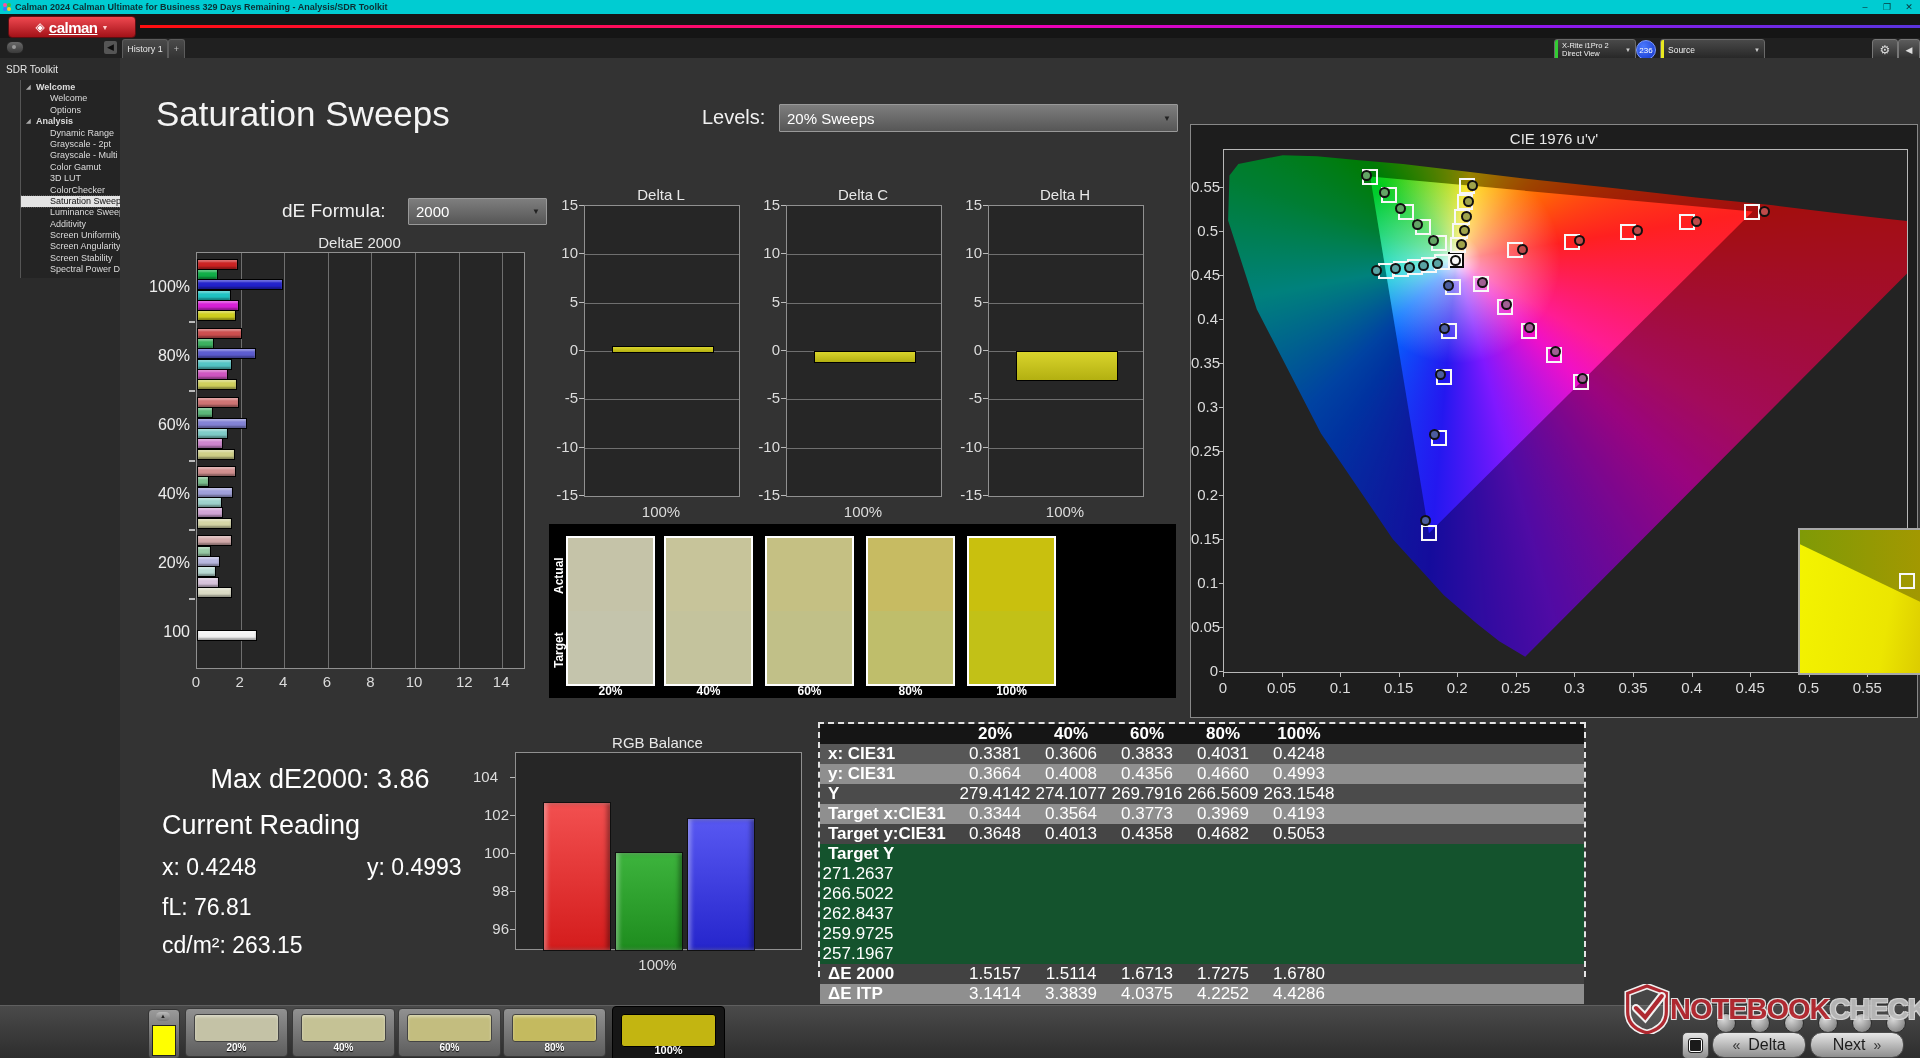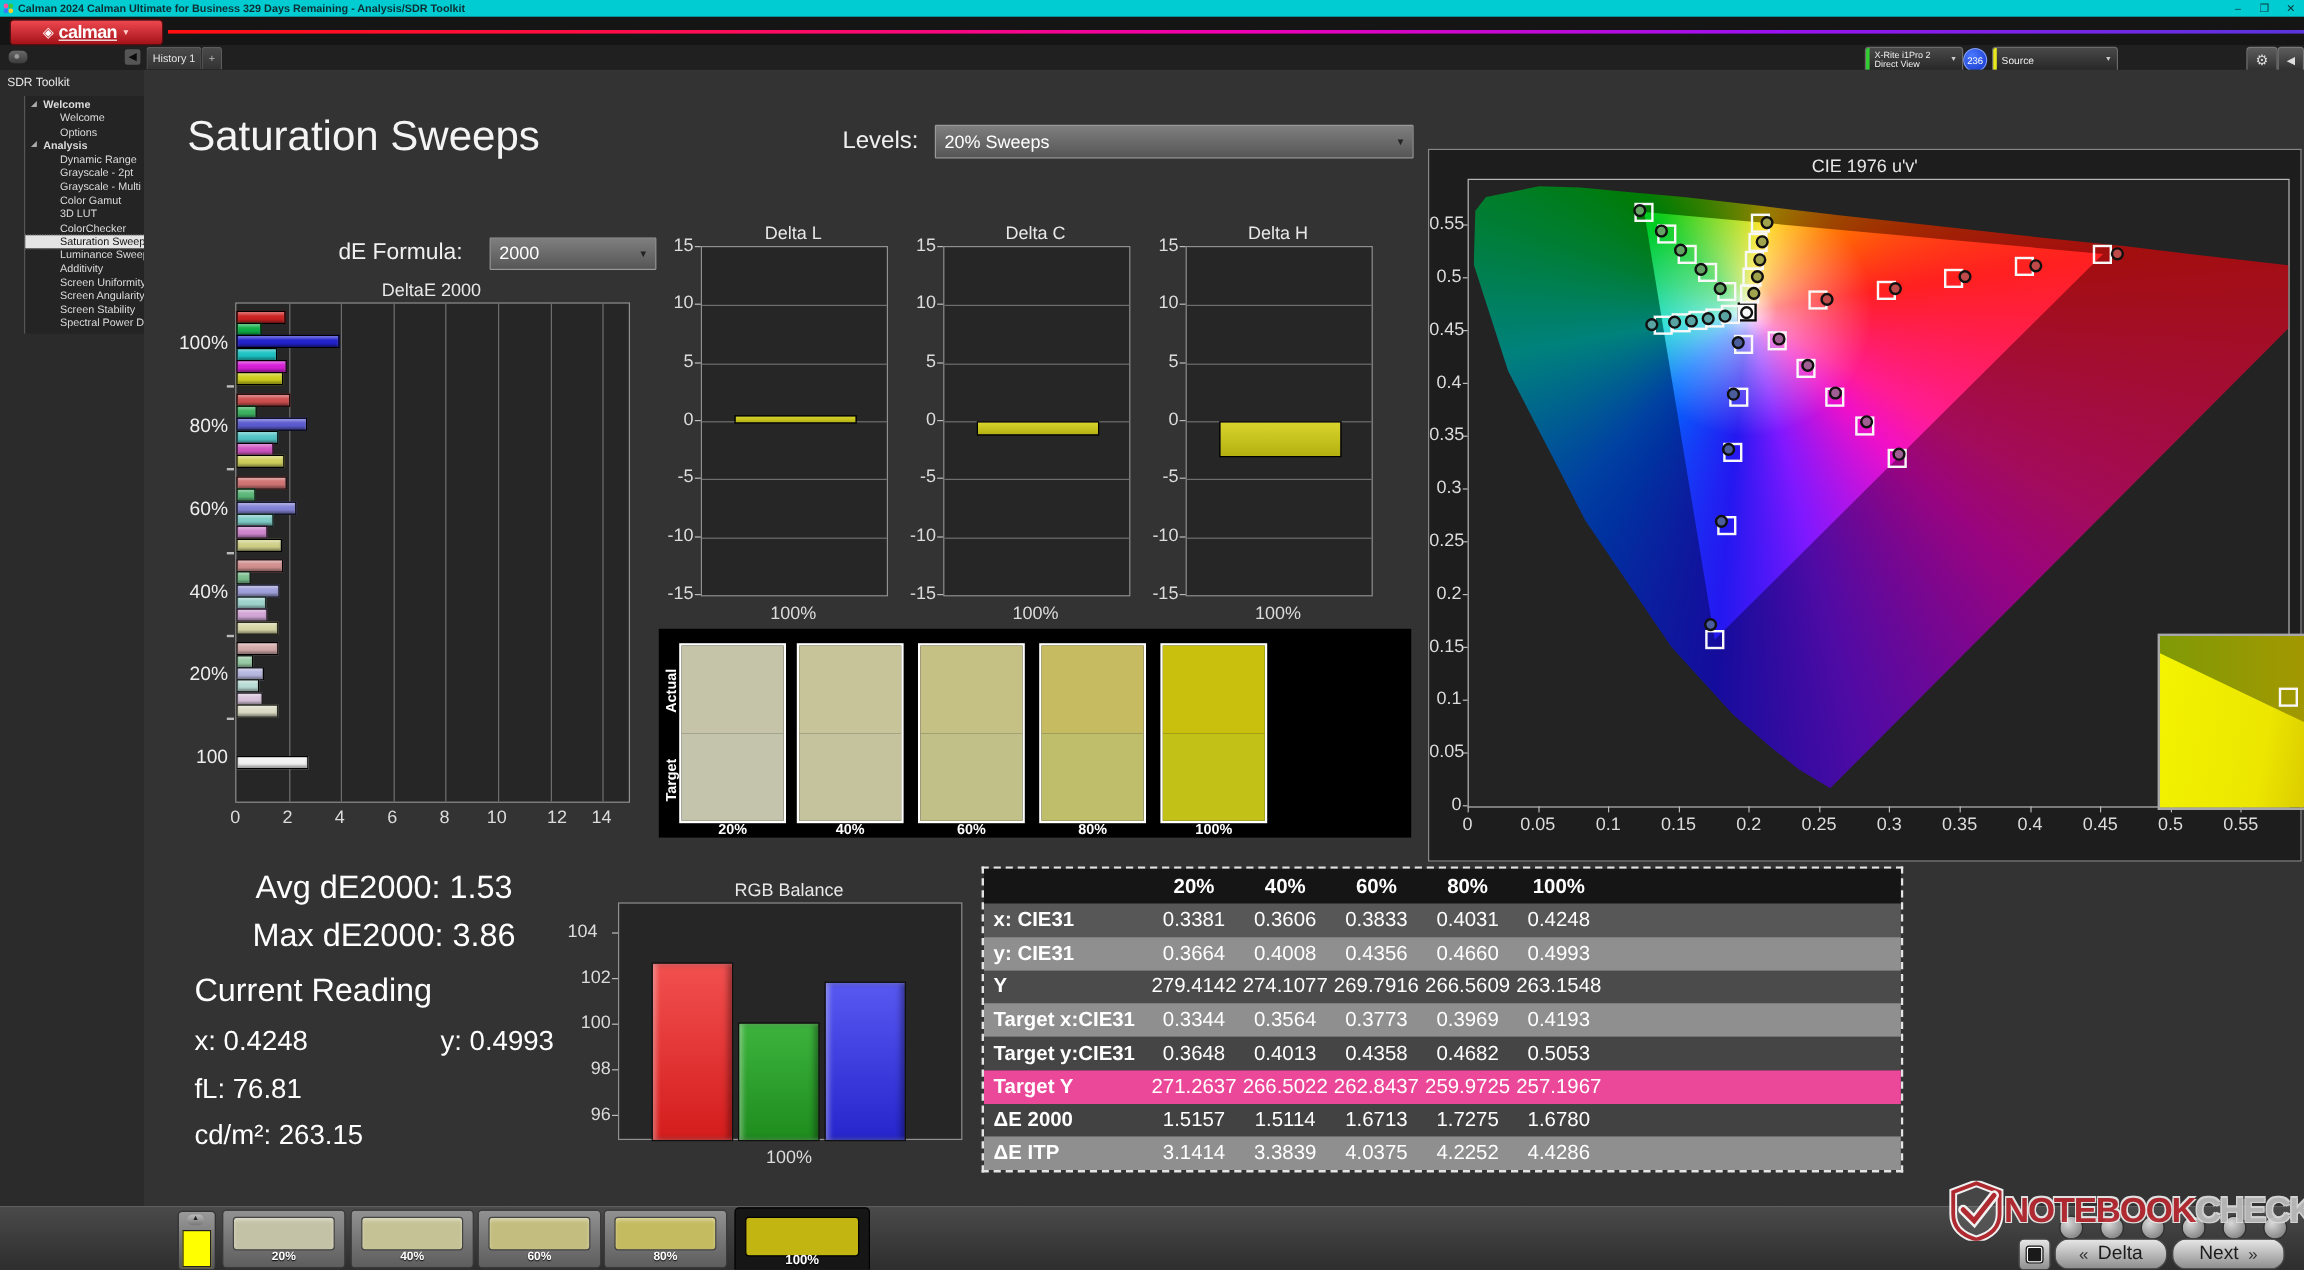--- a/index.html
+++ b/index.html
@@ -550,21 +550,20 @@
         <div class="axtick" style="left: 28px; top: 105.865px; width: 4px; height: 1px;"></div>
         <div class="tick" style="left: 0px; top: 52.8516px; width: 27px; text-align: right;">0.55</div>
         <div class="axtick" style="left: 28px; top: 61.8516px; width: 4px; height: 1px;"></div>
       </div>
     <div id="cie-inset">
       <div class="olive"></div>
     <div class="cie-sq" style="left: calc(46% - 8px); top: calc(36% - 8px);"></div>
       </div>
   </div>
 
-  <div class="stat big" style="left:40px;top:666px;width:320px;text-align:center;">Avg dE2000: 1.53</div>
   <div class="stat big" style="left:40px;top:706px;width:320px;text-align:center;">Max dE2000: 3.86</div>
   <div class="stat big" style="left:42px;top:752px;">Current Reading</div>
   <div class="stat mid" style="left:42px;top:796px;">x: 0.4248</div>
   <div class="stat mid" style="left:247px;top:796px;">y: 0.4993</div>
   <div class="stat mid" style="left:42px;top:836px;">fL: 76.81</div>
   <div class="stat mid" style="left:42px;top:874px;">cd/m²: 263.15</div>
 
   <div class="ctitle" style="left:395px;width:285px;top:676px;">RGB Balance</div>
   <div class="plot" id="rgb-plot" style="left:395px;top:694px;width:285px;height:196px;">
       <div class="rgbbar" style="left: 27px; width: 66px; top: 49.4757px; height: 146.524px; background: linear-gradient(rgb(242, 80, 80), rgb(212, 28, 28));"></div>
@@ -633,21 +632,21 @@
       </div>
       <div class="drow" style="background: rgb(69, 69, 69);">
         <div class="cell lbl">Target y:CIE31</div>
         <div class="cell val">0.3648</div>
         <div class="cell val">0.4013</div>
         <div class="cell val">0.4358</div>
         <div class="cell val">0.4682</div>
         <div class="cell val">0.5053</div>
         <div class="cell fill"></div>
       </div>
-      <div class="drow" style="background: #ec4899;">
+      <div class="drow" style="background: #14532d; flex-direction: column;">
         <div class="cell lbl">Target Y</div>
         <div class="cell val">271.2637</div>
         <div class="cell val">266.5022</div>
         <div class="cell val">262.8437</div>
         <div class="cell val">259.9725</div>
         <div class="cell val">257.1967</div>
         <div class="cell fill"></div>
       </div>
       <div class="drow" style="background: rgb(66, 66, 66);">
         <div class="cell lbl">ΔE 2000</div>

